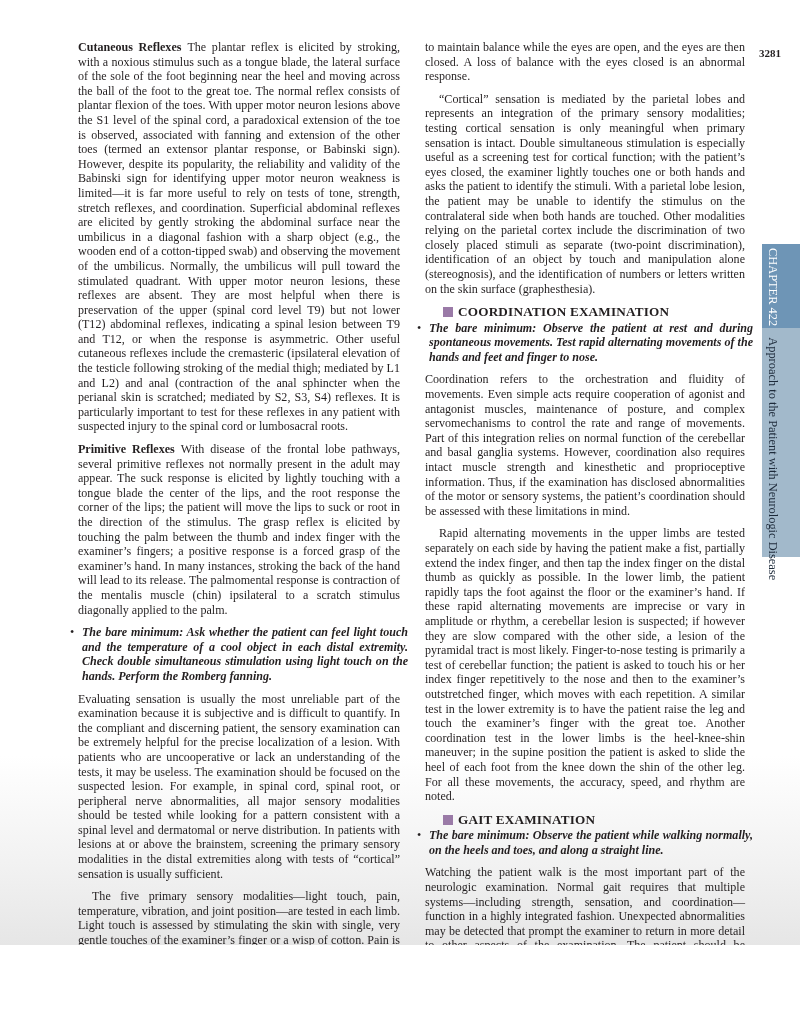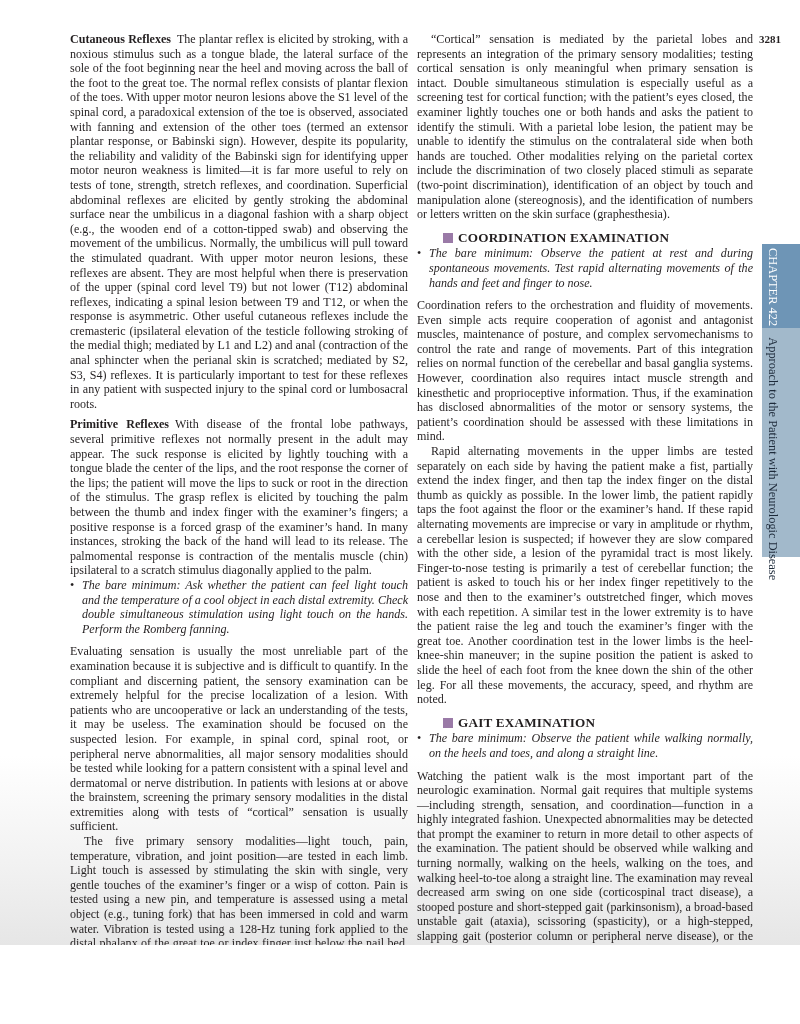--- a/index.html
+++ b/index.html
@@ -3,30 +3,30 @@
 <meta charset="utf-8">
 <style>
   html, body { margin:0; padding:0; }
   body { width:800px; height:1024px; background:#ffffff; position:relative; overflow:hidden;
          font-family:"Liberation Serif","DejaVu Serif",serif; color:#231f20; }
   .page { position:absolute; left:0; top:0; width:800px; height:945px; overflow:hidden;
           background:linear-gradient(to bottom,#ffffff 0%,#ffffff 80%,#f1f1f1 92%,#e6e6e6 100%); }
   .col { position:absolute; top:32px; font-size:12.05px; line-height:14.6px; text-align:justify; hyphens:manual; }
   .col-left { left:70px; width:338px; }
   .col-right { left:417px; width:336px; }
-  p { margin:0; }
+  p { margin:8px; }
   p.indent { text-indent:14px; }
   .gap { margin-top:6px; }
   .runin { font-weight:bold; margin-right:6px; }
   .sec-head { font-weight:bold; font-size:13.2px; letter-spacing:0.2px; margin:9px 0 1px 0; display:flex; align-items:center;padding-left:26px; }
   .sec-square { display:inline-block; width:10px; height:10px; background:#9a7aa7; margin-right:5px; }
   .bullet { font-style:italic; display:flex; margin-bottom:8px; }
   .bullet .dot { width:12px; flex:0 0 12px; font-style:normal; }
-  .bullet .btxt { flex:1; }
-  .page-num { position:absolute; left:759px; top:33px; font-size:11px; font-weight:bold; }
+  .bullet .btxt { flex:1;font-weight:bold; }
+  .page-num { position:absolute; left:759px; top:47px; font-size:11px; font-weight:bold; }
   .side-tab { position:absolute; left:762px; top:244px; width:38px; height:313px; background:#a2b9cb; }
   .side-tab .chap { position:absolute; left:0; top:0; width:38px; height:84px; background:#6e95b6; }
   .side-text { position:absolute; left:765px; top:248px; writing-mode:vertical-rl; font-size:12.4px; white-space:nowrap; }
   .side-text .c { color:#ffffff; margin-bottom:8px; }
   .side-text .t { color:#1d2a3a; }
   .footer { position:absolute; left:0; top:945px; width:800px; height:79px; background:#ffffff; }
 </style>
 </head>
 <body>
 
@@ -42,20 +42,21 @@
 
     <div class="bullet">
       <span class="dot">•</span>
       <span class="btxt">The bare minimum: Ask whether the patient can feel light touch and the temperature of a cool object in each distal extremity. Check double simultaneous stimulation using light touch on the hands. Perform the Romberg fanning.</span>
     </div>
     <p>Evaluating sensation is usually the most unreliable part of the examination because it is subjective and is difficult to quantify. In the compliant and discerning patient, the sensory examination can be extremely helpful for the precise localization of a lesion. With patients who are uncooperative or lack an understanding of the tests, it may be useless. The examination should be focused on the suspected lesion. For example, in spinal cord, spinal root, or peripheral nerve abnormalities, all major sensory modalities should be tested while looking for a pattern consistent with a spinal level and dermatomal or nerve distribution. In patients with lesions at or above the brainstem, screening the primary sensory modalities in the distal extremities along with tests of “cortical” sensation is usually sufficient.</p>
     <p class="indent">The five primary sensory modalities—light touch, pain, temperature, vibration, and joint position—are tested in each limb. Light touch is assessed by stimulating the skin with single, very gentle touches of the examiner’s finger or a wisp of cotton. Pain is tested using a new pin, and temperature is assessed using a metal object (e.g., tuning fork) that has been immersed in cold and warm water. Vibration is tested using a 128-Hz tuning fork applied to the distal phalanx of the great toe or index finger just below the nail bed. By placing a finger on the opposite side of the joint being tested, the examiner compares the patient’s threshold of vibration perception with his or her own. For joint position testing, the examiner grasps the digit or limb laterally and distal</p>
   </div>
 
   <div class="col col-right">
+    <p>to maintain balance while the eyes are open, and the eyes are then closed. A loss of balance with the eyes closed is an abnormal response.</p>
     <p class="indent">“Cortical” sensation is mediated by the parietal lobes and represents an integration of the primary sensory modalities; testing cortical sensation is only meaningful when primary sensation is intact. Double simultaneous stimulation is especially useful as a screening test for cortical function; with the patient’s eyes closed, the examiner lightly touches one or both hands and asks the patient to identify the stimuli. With a parietal lobe lesion, the patient may be unable to identify the stimulus on the contralateral side when both hands are touched. Other modalities relying on the parietal cortex include the discrimination of two closely placed stimuli as separate (two-point discrimination), identification of an object by touch and manipulation alone (stereognosis), and the identification of numbers or letters written on the skin surface (graphesthesia).</p>
 
     <div class="sec-head">
       <span class="sec-square"></span>
       <span>COORDINATION EXAMINATION</span>
     </div>
     <div class="bullet">
       <span class="dot">•</span>
       <span class="btxt">The bare minimum: Observe the patient at rest and during spontaneous movements. Test rapid alternating movements of the hands and feet and finger to nose.</span>
     </div>

